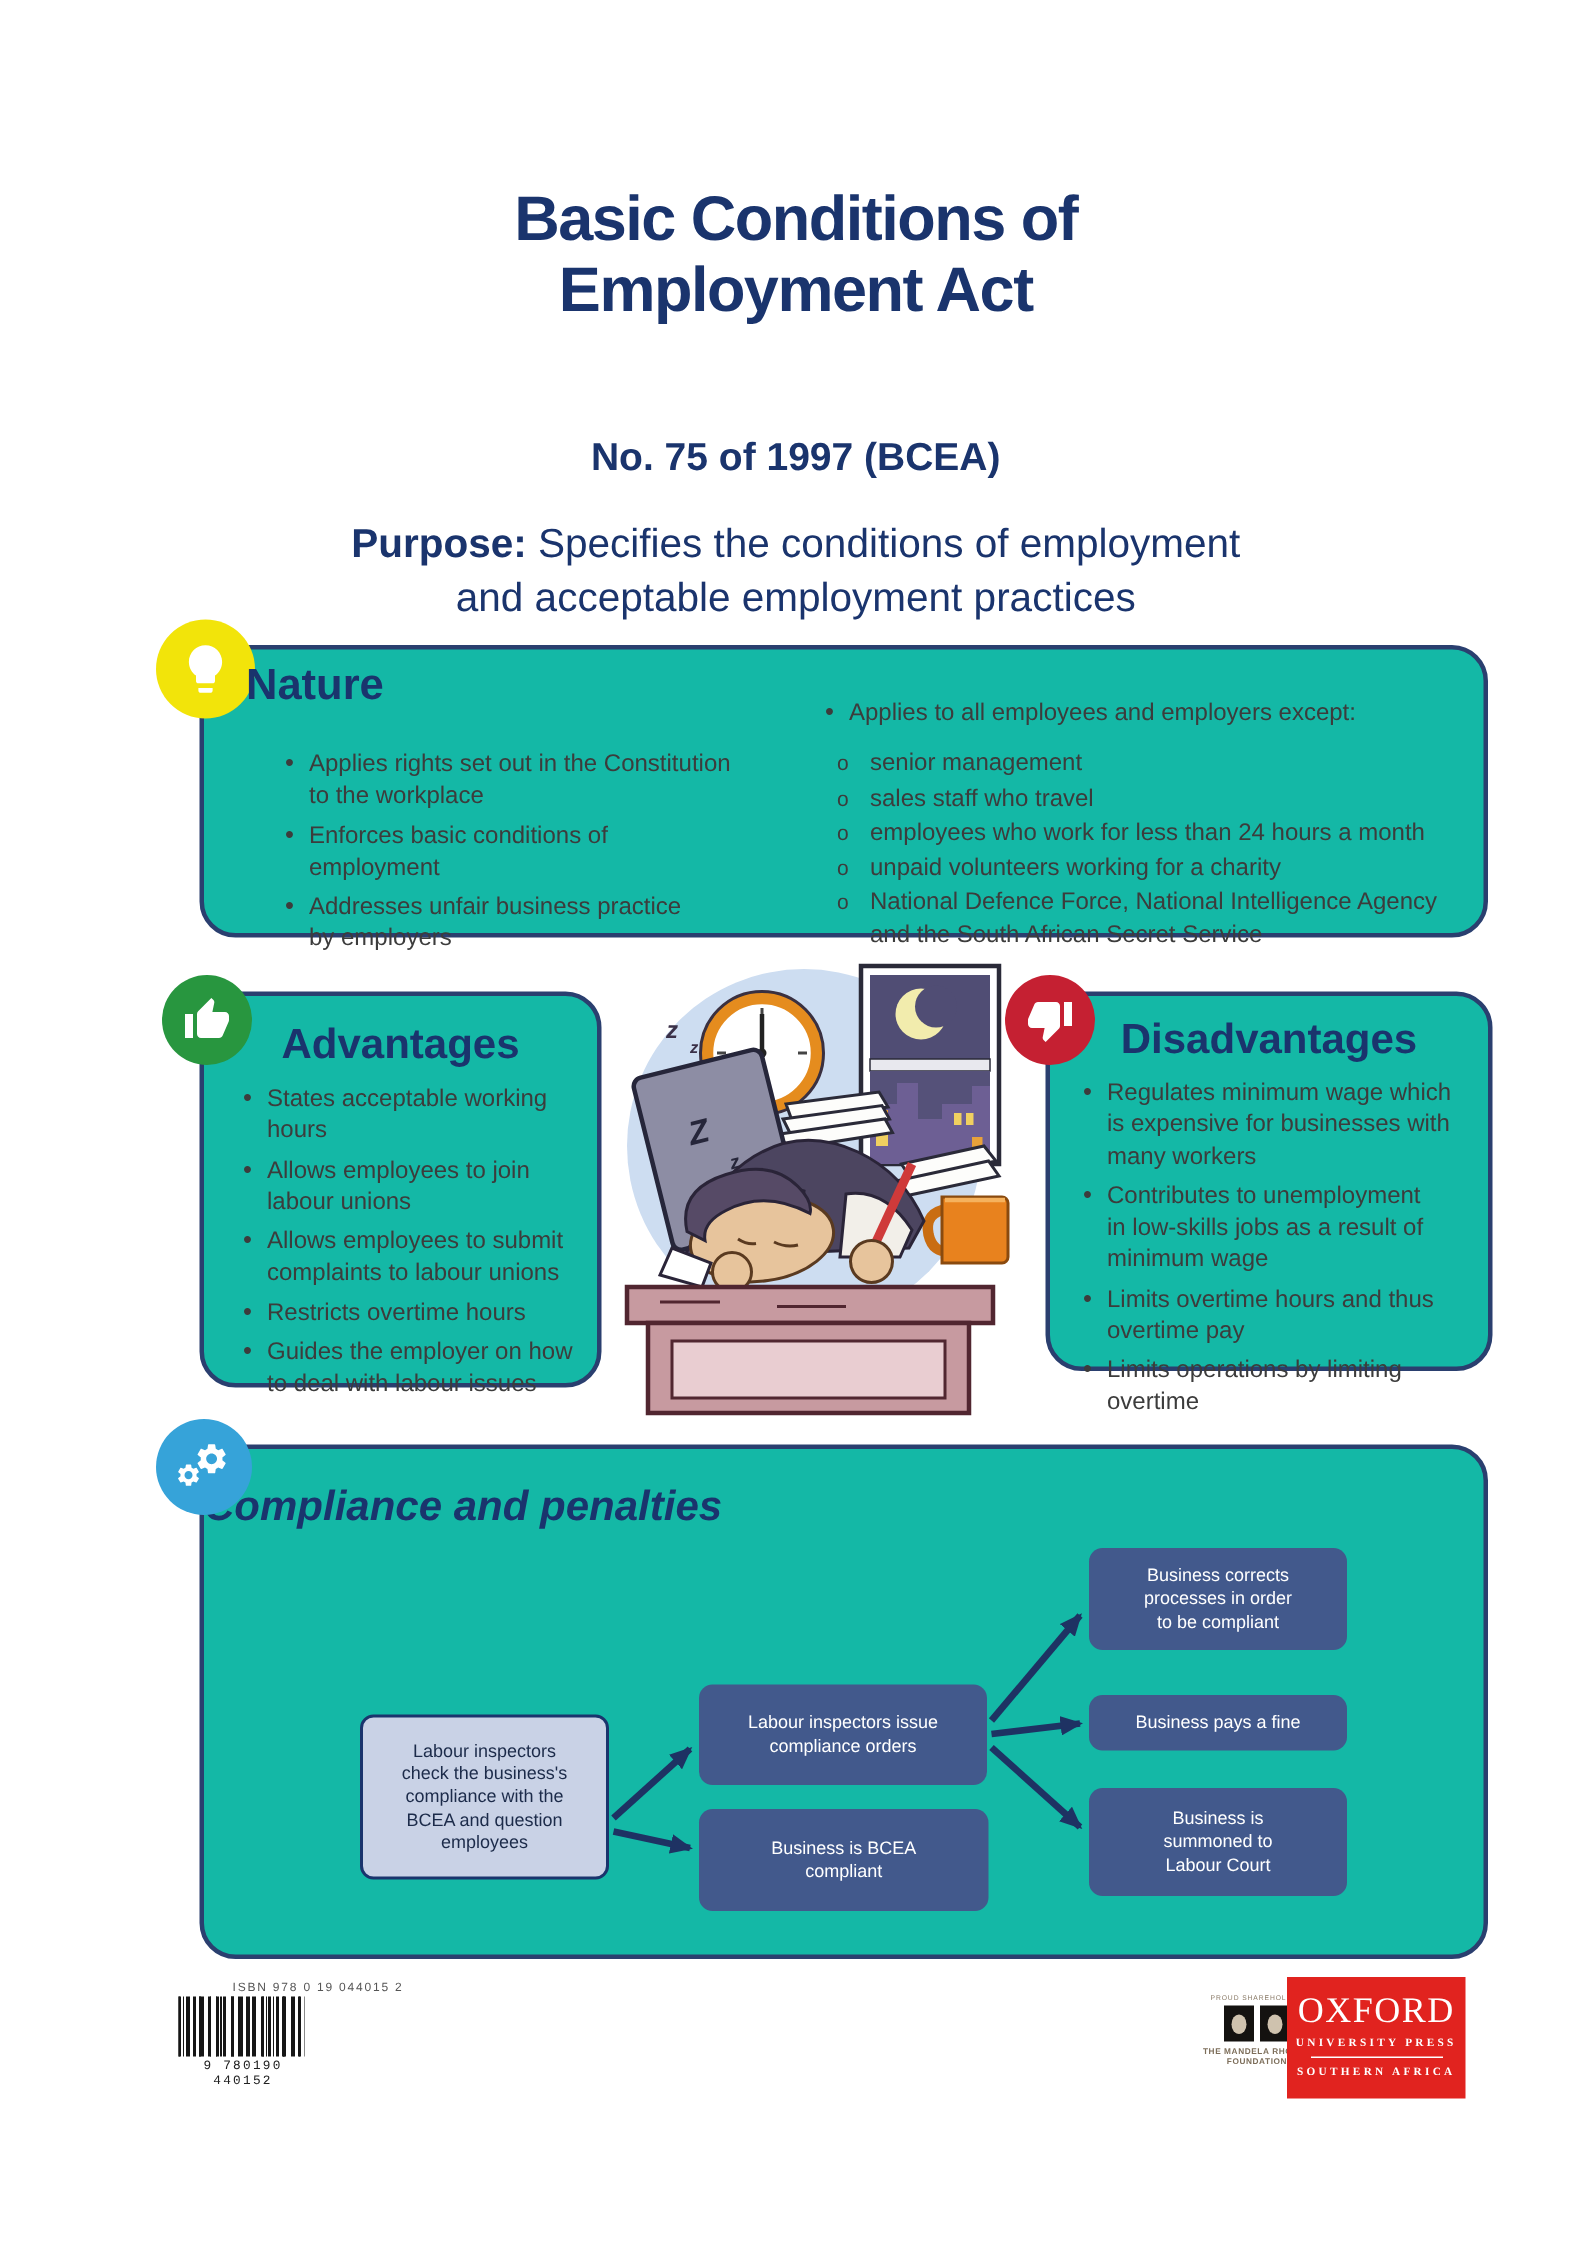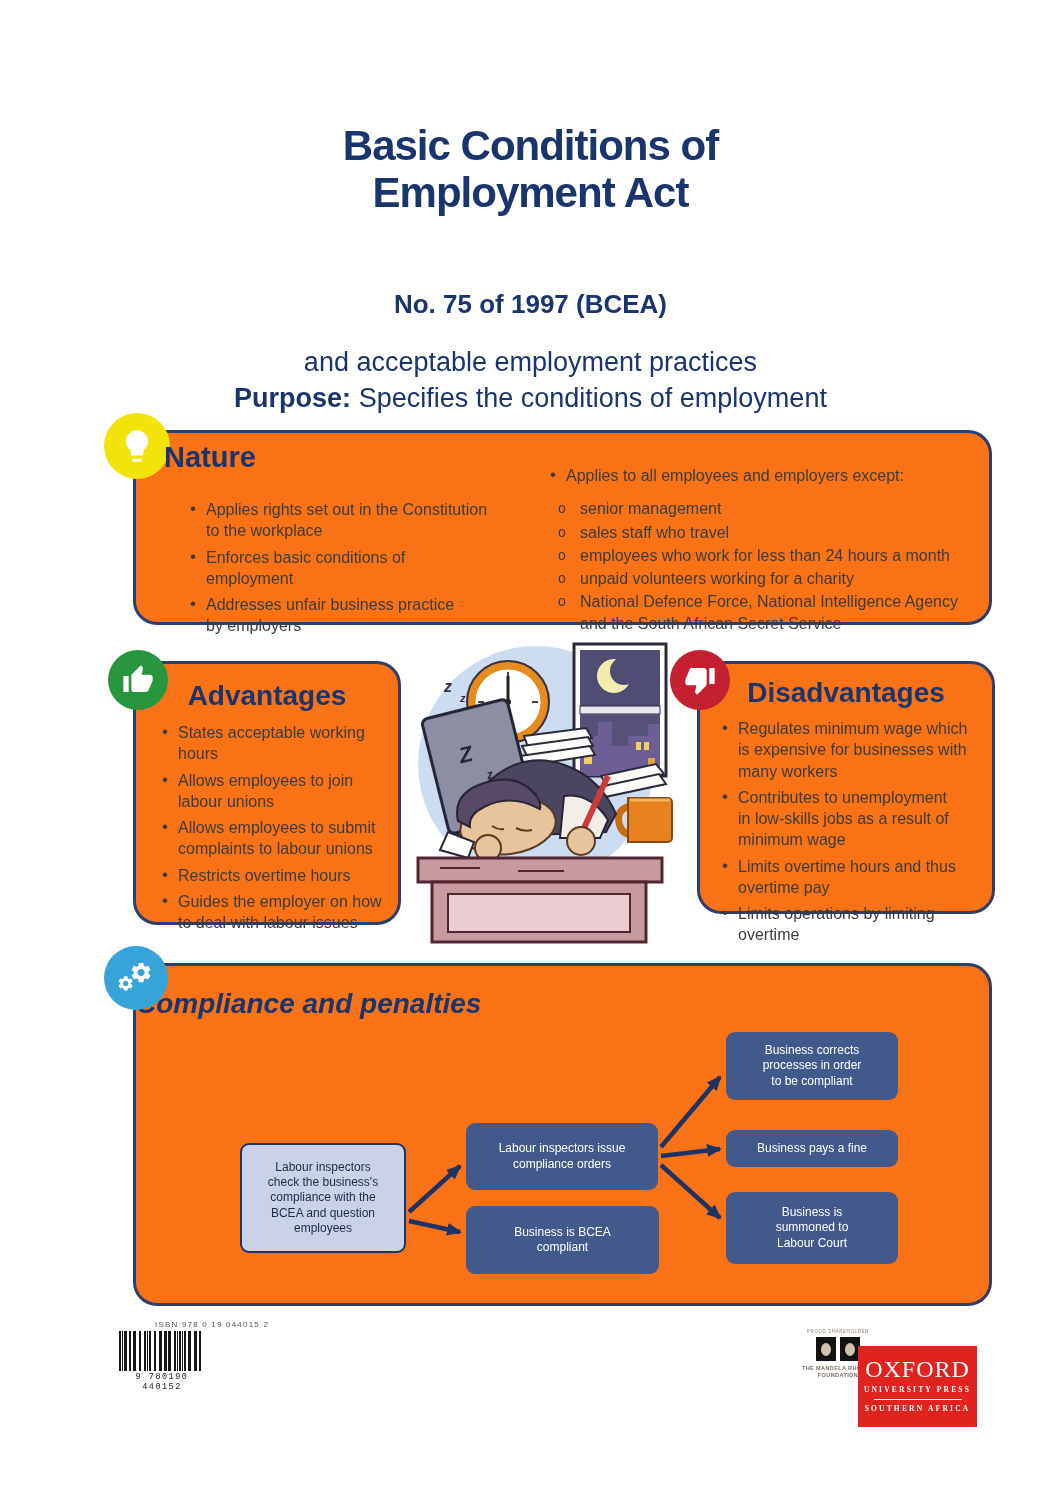--- a/index.html
+++ b/index.html
@@ -16,21 +16,21 @@
     position:absolute;top:289px;left:0;width:100%;text-align:center;
     font-size:26px;font-weight:bold;color:#1a346d;
   }
   .purpose{
     position:absolute;top:344px;left:50%;transform:translateX(-50%);width:700px;
     text-align:center;font-size:27px;color:#1a346d;line-height:1.35;
   }
   .purpose b{font-weight:bold;}
   
   .obox{
-    position:absolute;border:3px solid #2a3f6f;border-radius:24px;background:#f97316;
+    position:absolute;border:3px solid #2a3f6f;border-radius:24px;background:#14b8a6;
   }
   .badge{
     position:absolute;border-radius:50%;display:flex;align-items:center;justify-content:center;
   }
   .badge svg{display:block;}
   .sec-heading{font-size:29px;font-weight:bold;color:#1a346d;}
   
   ul.bullets{list-style:none;margin:12px;padding:0;}
   ul.bullets>li{
     position:relative;padding-left:18px;font-size:16px;line-height:1.33;
@@ -93,41 +93,41 @@
   .mandela .faces{margin-top:3px;display:flex;justify-content:center;gap:4px;}
   .mandela .face{
     width:20px;height:24px;background:#141210;position:relative;
   }
   .mandela .face::after{
     content:"";position:absolute;left:5px;top:6px;width:10px;height:13px;border-radius:50%;
     background:#cfc2ae;
   }
   .mandela .cap-bottom{margin-top:4px;font-size:5.5px;font-weight:bold;color:#7d6e5a;line-height:1.35;letter-spacing:0.4px;}
   .oxford{
-    position:absolute;left:858px;top:1346px;width:119px;height:81px;background:#e1231f;
+    position:absolute;left:858px;top:1318px;width:119px;height:81px;background:#e1231f;
     color:#fff;text-align:center;box-sizing:border-box;padding-top:11px;
   }
   .oxford .ox-name{font-family:"Liberation Serif",serif;font-size:24px;letter-spacing:1px;line-height:1;}
   .oxford .ox-press{font-family:"Liberation Serif",serif;font-size:7.5px;letter-spacing:2.2px;margin-top:4px;font-weight:bold;}
   .oxford .ox-rule{width:88px;height:1px;background:#fff;margin:5px auto 4px auto;}
   .oxford .ox-region{font-family:"Liberation Serif",serif;font-size:7.5px;letter-spacing:2.2px;font-weight:bold;}
 </style>
 </head>
 <body>
 
 <div class="page">
 
   <div class="title">
     <div>Basic Conditions of</div>
     <div>Employment Act</div>
   </div>
   <div class="subtitle">No. 75 of 1997 (BCEA)</div>
   <div class="purpose">
+    <div><b>Purpose:</b> <span>Specifies the conditions of employment</span></div>
     <div>and acceptable employment practices</div>
-    <div><b>Purpose:</b> <span>Specifies the conditions of employment</span></div>
   </div>
 
   <div class="obox" id="nature">
     <div class="badge" style="left:-32px;top:-20px;width:66px;height:66px;background:#f2e40a;">
       <svg width="38" height="38" viewBox="0 0 24 24">
           <path fill="#fff" d="M9 21c0 .55.45 1 1 1h4c.55 0 1-.45 1-1v-1H9v1zm3-19C8.14 2 5 5.14 5 9c0 2.38 1.19 4.47 3 5.74V17c0 .55.45 1 1 1h6c.55 0 1-.45 1-1v-2.26c1.81-1.27 3-3.36 3-5.74 0-3.86-3.14-7-7-7z"></path>
         </svg>
     </div>
     <div class="sec-heading">Nature</div>
     <ul class="bullets left-col">

